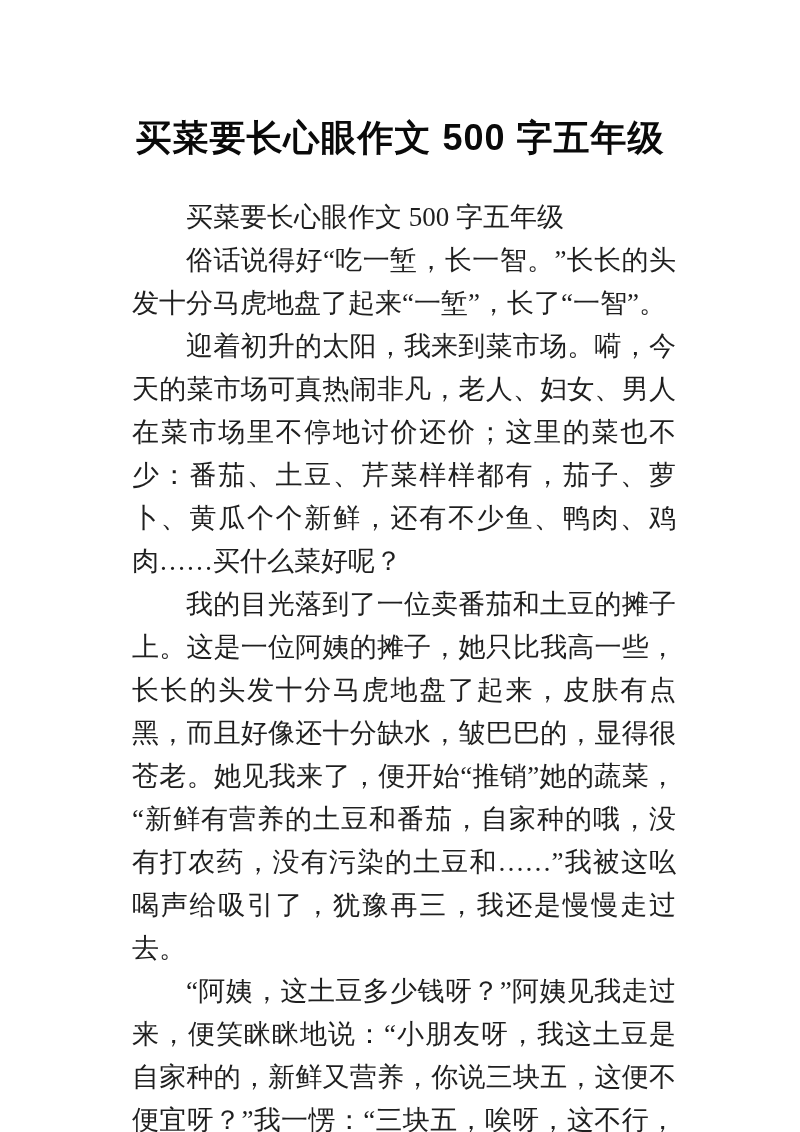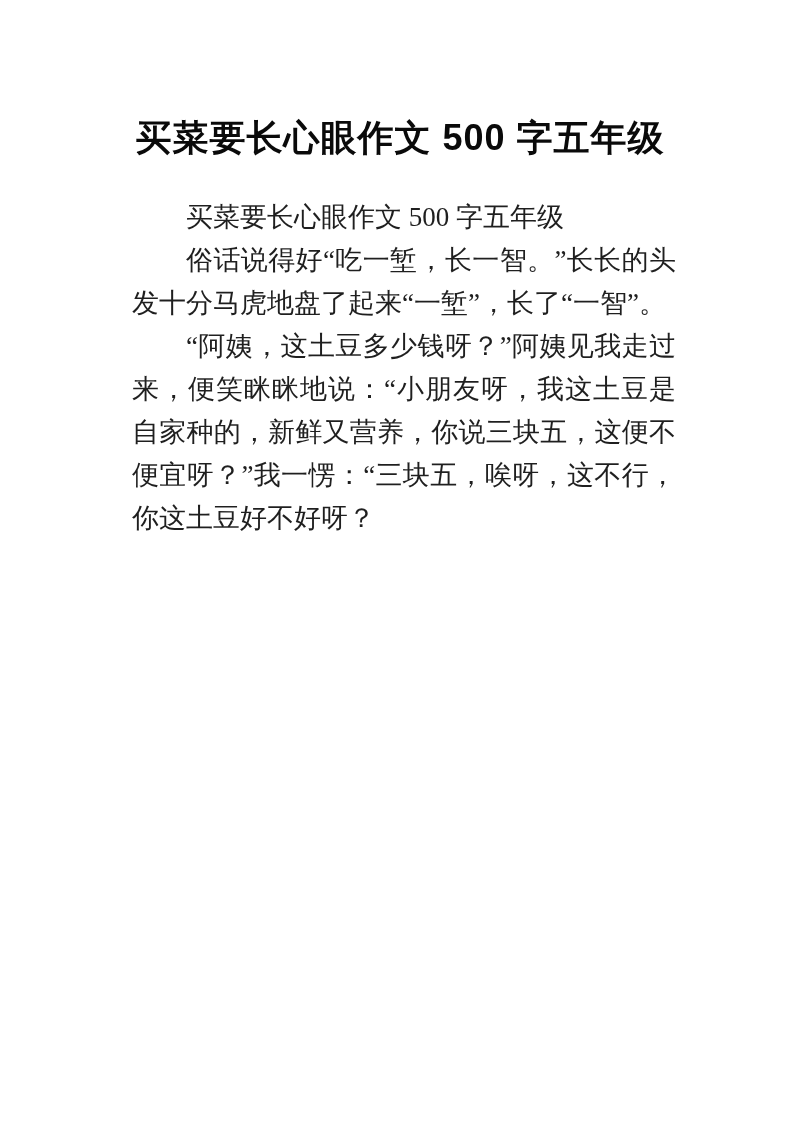--- a/index.html
+++ b/index.html
@@ -46,15 +46,17 @@
 </style>
 </head>
 <body>
 
 <div class="page">
   <h1 class="doc-title">买菜要长心眼作文 500 字五年级</h1>
 
   <div class="doc-body">
     <p>买菜要长心眼作文 500 字五年级</p>
     <p>俗话说得好“吃一堑，长一智。”长长的头发十分马虎地盘了起来“一堑”，长了“一智”。</p>
+    <p>迎着初升的太阳，我来到菜市场。嗬，今天的菜市场可真热闹非凡，老人、妇女、男人在菜市场里不停地讨价还价；这里的菜也不少：番茄、土豆、芹菜样样都有，茄子、萝卜、黄瓜个个新鲜，还有不少鱼、鸭肉、鸡肉……买什么菜好呢？</p>
+    <p>我的目光落到了一位卖番茄和土豆的摊子上。这是一位阿姨的摊子，她只比我高一些，长长的头发十分马虎地盘了起来，皮肤有点黑，而且好像还十分缺水，皱巴巴的，显得很苍老。她见我来了，便开始“推销”她的蔬菜，“新鲜有营养的土豆和番茄，自家种的哦，没有打农药，没有污染的土豆和……”我被这吆喝声给吸引了，犹豫再三，我还是慢慢走过去。</p>
     <p>“阿姨，这土豆多少钱呀？”阿姨见我走过来，便笑眯眯地说：“小朋友呀，我这土豆是自家种的，新鲜又营养，你说三块五，这便不便宜呀？”我一愣：“三块五，唉呀，这不行，你这土豆好不好呀？</p>
   </div>
 </div>
 
 </body></html>

